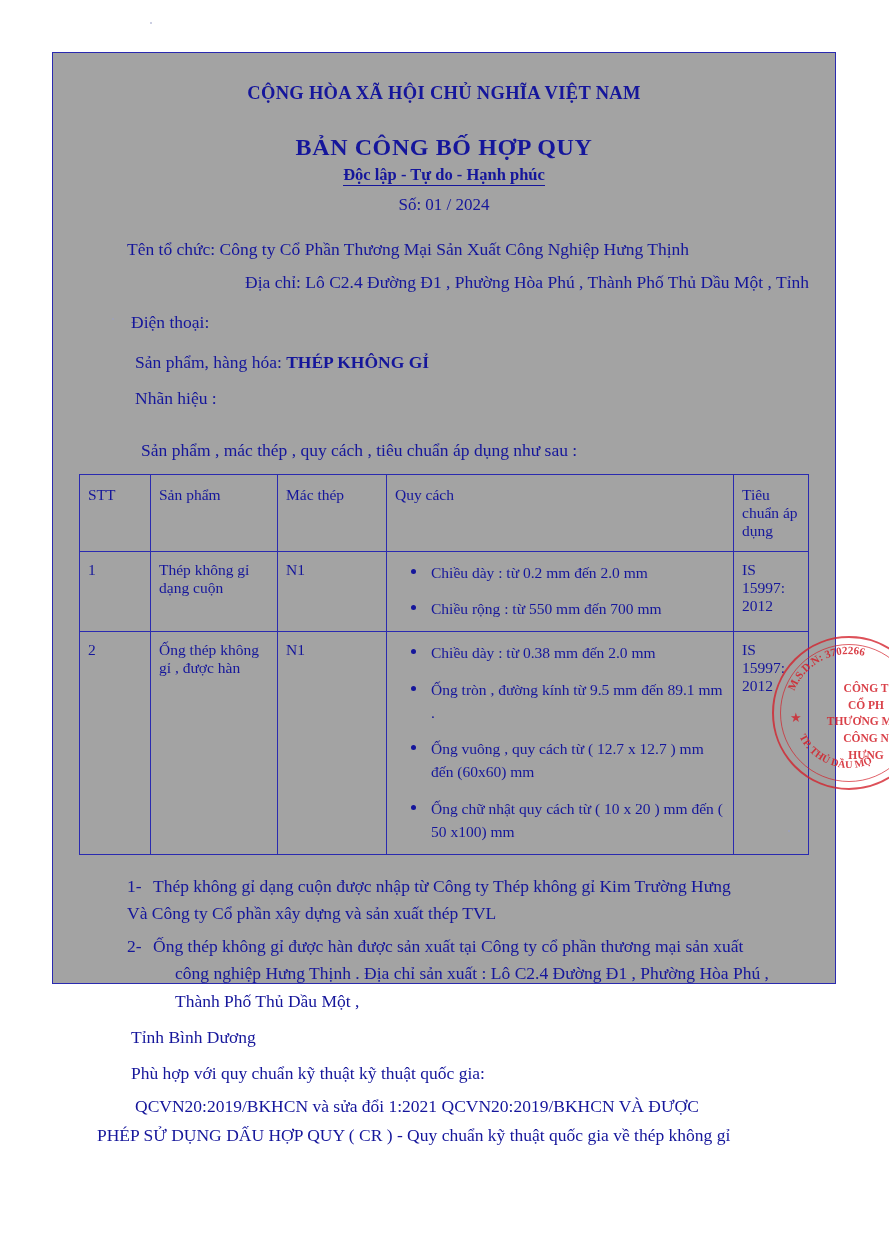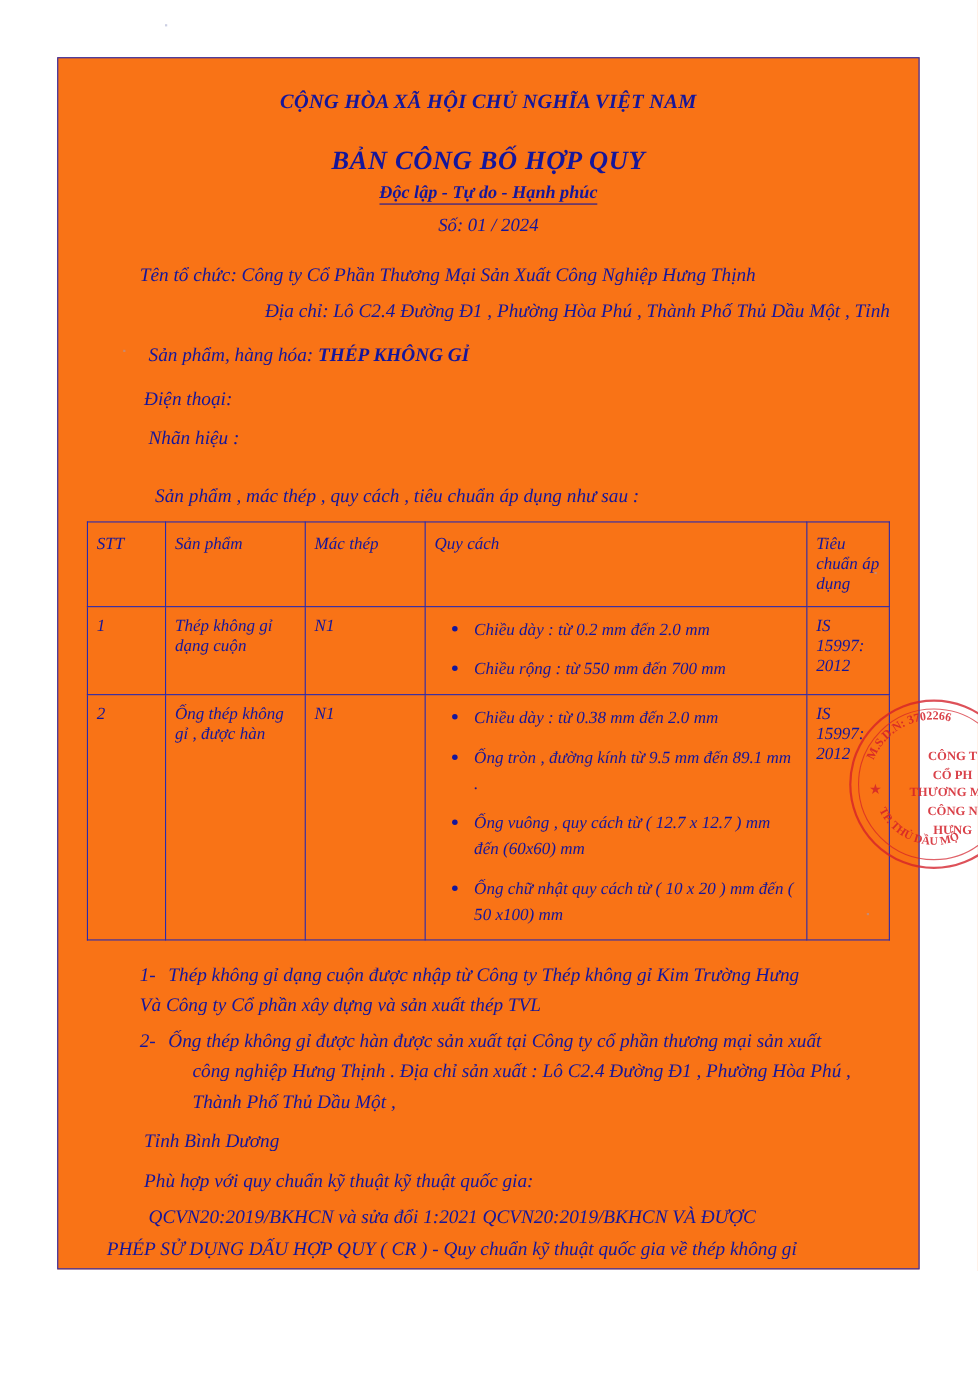--- a/index.html
+++ b/index.html
@@ -13,25 +13,24 @@
     font-family: "Liberation Serif", serif;
     color: #15169b;
     position: relative;
     overflow: hidden;
   }
   .page {
     position: absolute;
     left: 52px;
     top: 52px;
     width: 784px;
-    height: 1102px;
+    height: 932px;
     border: 1px solid #2a2ab0;
     box-sizing: border-box;
-    background: #f97316;
-    font-style: italic;
+    background: #a3a3a3;
   }
   .inner {
     padding: 18px 26px 0 26px;
     box-sizing: border-box;
     width: 100%;
   }
   .ct { text-align: center; }
   .b { font-weight: bold; }
 
   .nation {
@@ -182,23 +181,23 @@
   <div class="inner">
 
     <div class="ct nation">CỘNG HÒA XÃ HỘI CHỦ NGHĨA VIỆT NAM</div>
     <div class="ct doc-title">BẢN CÔNG BỐ HỢP QUY</div>
 
     <div class="ct motto"><span>Độc lập - Tự do - Hạnh phúc</span></div>
     <div class="ct doc-no">Số: 01 / 2024</div>
 
     <div class="para p-org">Tên tổ chức: Công ty Cổ Phần Thương Mại Sản Xuất Công Nghiệp Hưng Thịnh</div>
     <div class="para p-addr">Địa chỉ: Lô C2.4 Đường Đ1 , Phường Hòa Phú , Thành Phố Thủ Dầu Một , Tỉnh</div>
+    <div class="para p-phone">Điện thoại:</div>
+
     <div class="para p-prod"><span>Sản phẩm, hàng hóa: </span><span class="b">THÉP KHÔNG GỈ</span></div>
-
-    <div class="para p-phone">Điện thoại:</div>
     <div class="para p-brand">Nhãn hiệu :</div>
     <div class="para p-lead">Sản phẩm , mác thép , quy cách , tiêu chuẩn áp dụng như sau :</div>
 
     <table class="spec">
       <thead>
         <tr>
           <th class="c-stt">STT</th>
           <th class="c-prod">Sản phẩm</th>
           <th class="c-mac">Mác thép</th>
           <th class="c-quy">Quy cách</th>

